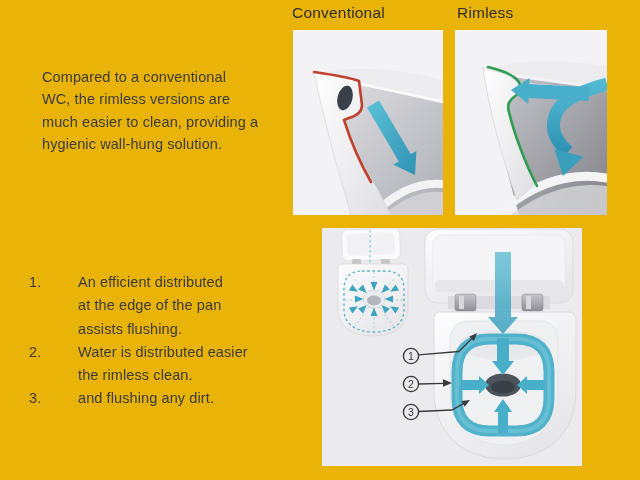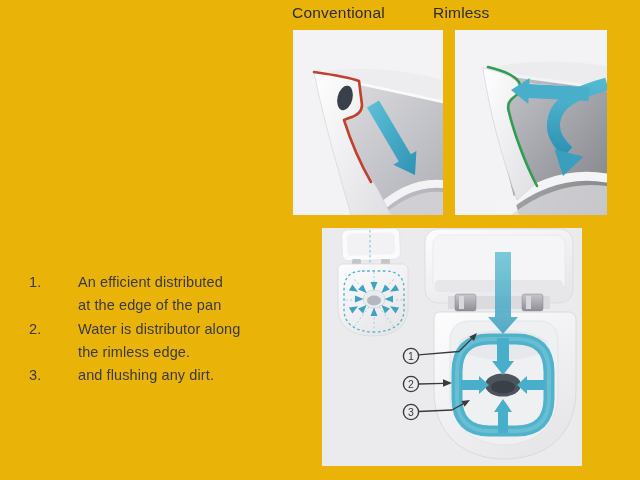--- a/index.html
+++ b/index.html
@@ -1,20 +1,20 @@
 <!DOCTYPE html>
 <html><head>
 <meta charset="utf-8">
 <style>
   html,body{margin:0;padding:0;}
   body{font-family:"Liberation Sans", sans-serif; background:#fff;}
   .stage{position:relative;width:640px;height:480px;background:#eab308;overflow:hidden;}
   .hdr{position:absolute;top:4px;font-size:15.5px;color:#2d2d2f;letter-spacing:.2px;}
   .hdr-conv{left:292px;}
-  .hdr-rim{left:433px;}
+  .hdr-rim{left:457px;}
   .panel{position:absolute;top:30px;width:150px;height:185px;}
   .panel-conv{left:293px;}
   .panel-rim{left:455px;width:152px;}
   .panel svg{display:block;}
   .intro{position:absolute;left:42px;top:66px;font-size:14.5px;line-height:22.3px;color:#3b3b3d;letter-spacing:.1px;}
   .steps{position:absolute;left:29px;top:271px;font-size:14.5px;line-height:23.3px;color:#3b3b3d;letter-spacing:.1px;}
   .step{display:flex;}
   .step-num{width:49px;}
   .bottom-diagram{position:absolute;left:322px;top:228px;width:260px;height:238px;}
   .bottom-diagram svg{display:block;}
@@ -80,34 +80,41 @@
       <path d="M 30,40 L 152,57 L 152,36 C 104,29 62,30 30,40 Z" fill="#ececef"></path>
       <path d="M 64,54 L 152,60" stroke="#fafafb" stroke-width="2.5" fill="none"></path>
       <path d="M 28,38 C 46,42 57,46 62,52 C 66,58 63,63 57,67 C 52,71 51,75 53,81 C 58,101 68,131 80,154 L 62,170 C 47,128 35,84 28,38 Z" fill="url(#p2porc)" stroke="#cdcdd2" stroke-width="0.6"></path>
       <path d="M 33,37 C 50,41 60,46 64,52 C 67,58 64,64 58,68 C 53,72 52,76 54,82 C 59,103 70,133 82,156" fill="none" stroke-width="2.6" stroke-linecap="round" stroke-linejoin="round" stroke="#2f9e53"></path>
       <path d="M 152,54 C 122,62 102,72 99,90 C 96,104 104,114 113,122" stroke="url(#p2blue)" stroke-width="13" fill="none"></path>
       <polygon points="108,146 99.5,119.2 128.5,126.8" fill="#3a9fbd"></polygon>
       <polygon points="134.4,57 74.4,53.9 74.7,47.9 56,60 73.3,73.9 73.6,67.9 133.6,71" fill="#48aec9"></polygon>
     </svg>
   </div>
 
+  <div class="intro">
+    <div>Compared to a conventional</div>
+    <div>WC, the rimless versions are</div>
+    <div>much easier to clean, providing a</div>
+    <div>hygienic wall-hung solution.</div>
+  </div>
 
   <div class="steps">
     <div class="step">
       <div class="step-num">1.</div>
       <div class="step-body">
         <div>An efficient distributed</div>
         <div>at the edge of the pan</div>
+        <div>assists flushing.</div>
       </div>
     </div>
     <div class="step">
       <div class="step-num">2.</div>
       <div class="step-body">
-        <div>Water is distributor along</div>
-        <div>the rimless edge.</div>
+        <div>Water is distributed easier</div>
+        <div>the rimless clean.</div>
       </div>
     </div>
     <div class="step">
       <div class="step-num">3.</div>
       <div class="step-body">
         <div>and flushing any dirt.</div>
       </div>
     </div>
   </div>
 

